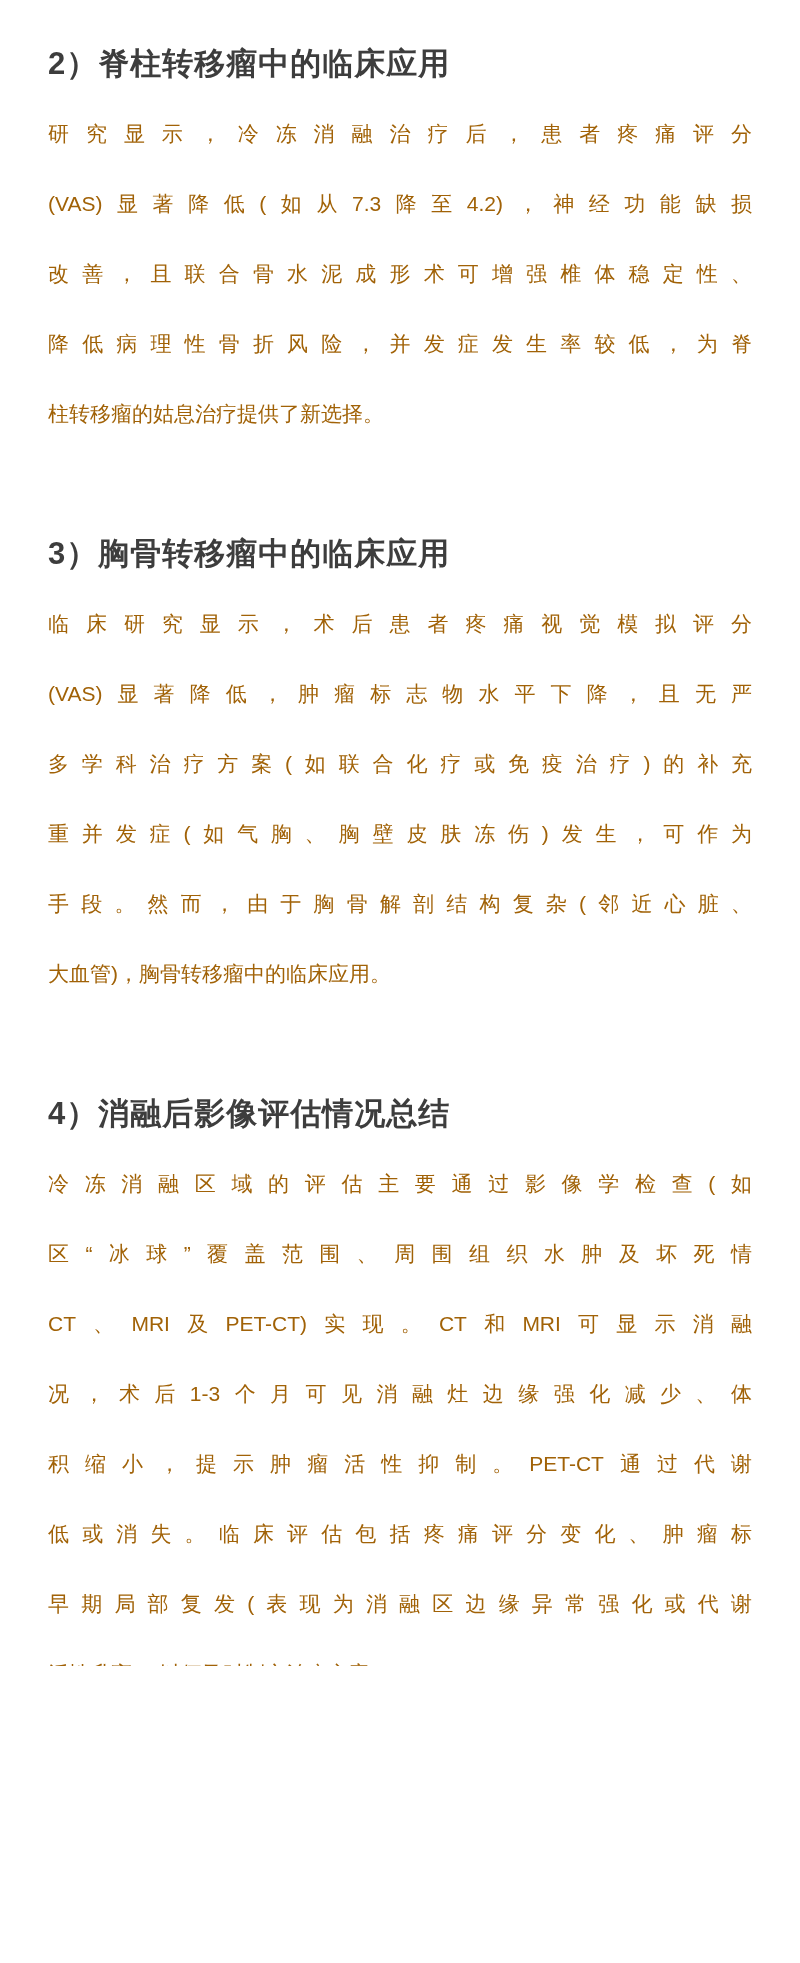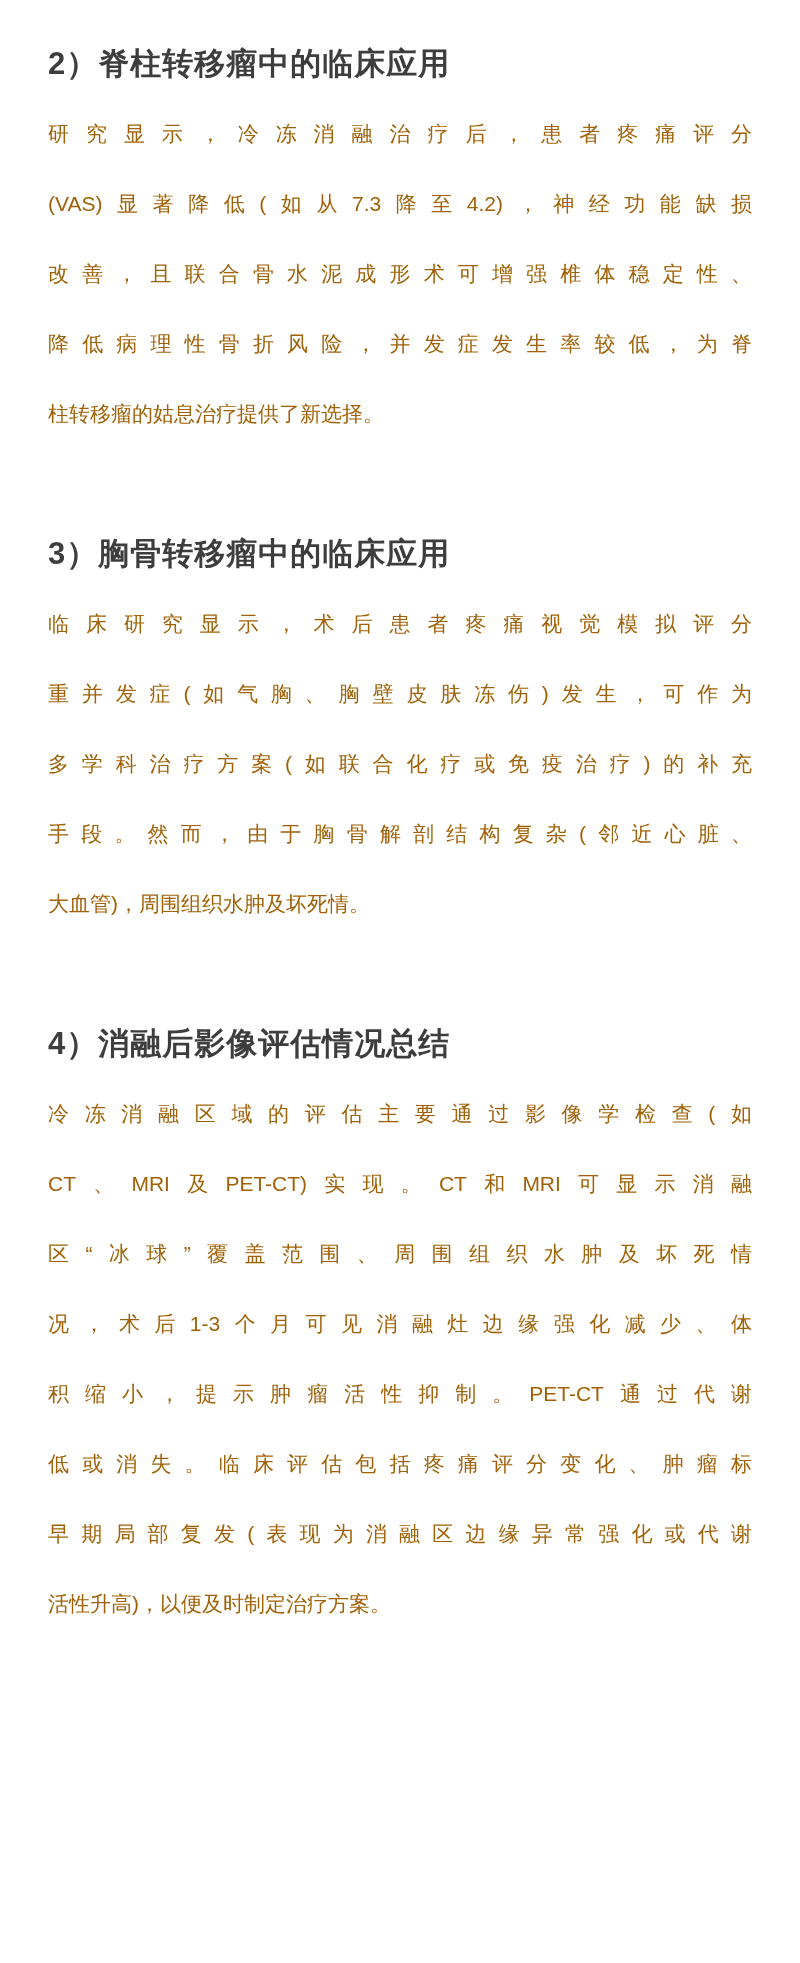--- a/index.html
+++ b/index.html
@@ -61,33 +61,34 @@
         <div class="line">改善，且联合骨水泥成形术可增强椎体稳定性、</div>
         <div class="line">降低病理性骨折风险，并发症发生率较低，为脊</div>
         <div class="line last">柱转移瘤的姑息治疗提供了新选择。</div>
       </div>
   </div>
 
   <div class="section">
     <h2 class="section-heading">3）胸骨转移瘤中的临床应用</h2>
     <div class="paragraph">
         <div class="line">临床研究显示，术后患者疼痛视觉模拟评分</div>
+        <div class="line">(VAS)显著降低，肿瘤标志物水平下降，且无严</div>
+        <div class="line">多学科治疗方案(如联合化疗或免疫治疗)的补充</div>
         <div class="line">重并发症(如气胸、胸壁皮肤冻伤)发生，可作为</div>
-        <div class="line">多学科治疗方案(如联合化疗或免疫治疗)的补充</div>
         <div class="line">手段。然而，由于胸骨解剖结构复杂(邻近心脏、</div>
-        <div class="line last">大血管)，周围组织水肿及坏死情。</div>
+        <div class="line last">大血管)，胸骨转移瘤中的临床应用。</div>
       </div>
   </div>
 
   <div class="section">
     <h2 class="section-heading">4）消融后影像评估情况总结</h2>
     <div class="paragraph">
         <div class="line">冷冻消融区域的评估主要通过影像学检查(如</div>
+        <div class="line">区“冰球”覆盖范围、周围组织水肿及坏死情</div>
         <div class="line">CT、MRI及PET-CT)实现。CT和MRI可显示消融</div>
-        <div class="line">区“冰球”覆盖范围、周围组织水肿及坏死情</div>
         <div class="line">况，术后1-3个月可见消融灶边缘强化减少、体</div>
         <div class="line">积缩小，提示肿瘤活性抑制。PET-CT通过代谢</div>
         <div class="line">低或消失。临床评估包括疼痛评分变化、肿瘤标</div>
         <div class="line">早期局部复发(表现为消融区边缘异常强化或代谢</div>
         <div class="line last">活性升高)，以便及时制定治疗方案。</div>
       </div>
   </div>
 
 </div>
 

